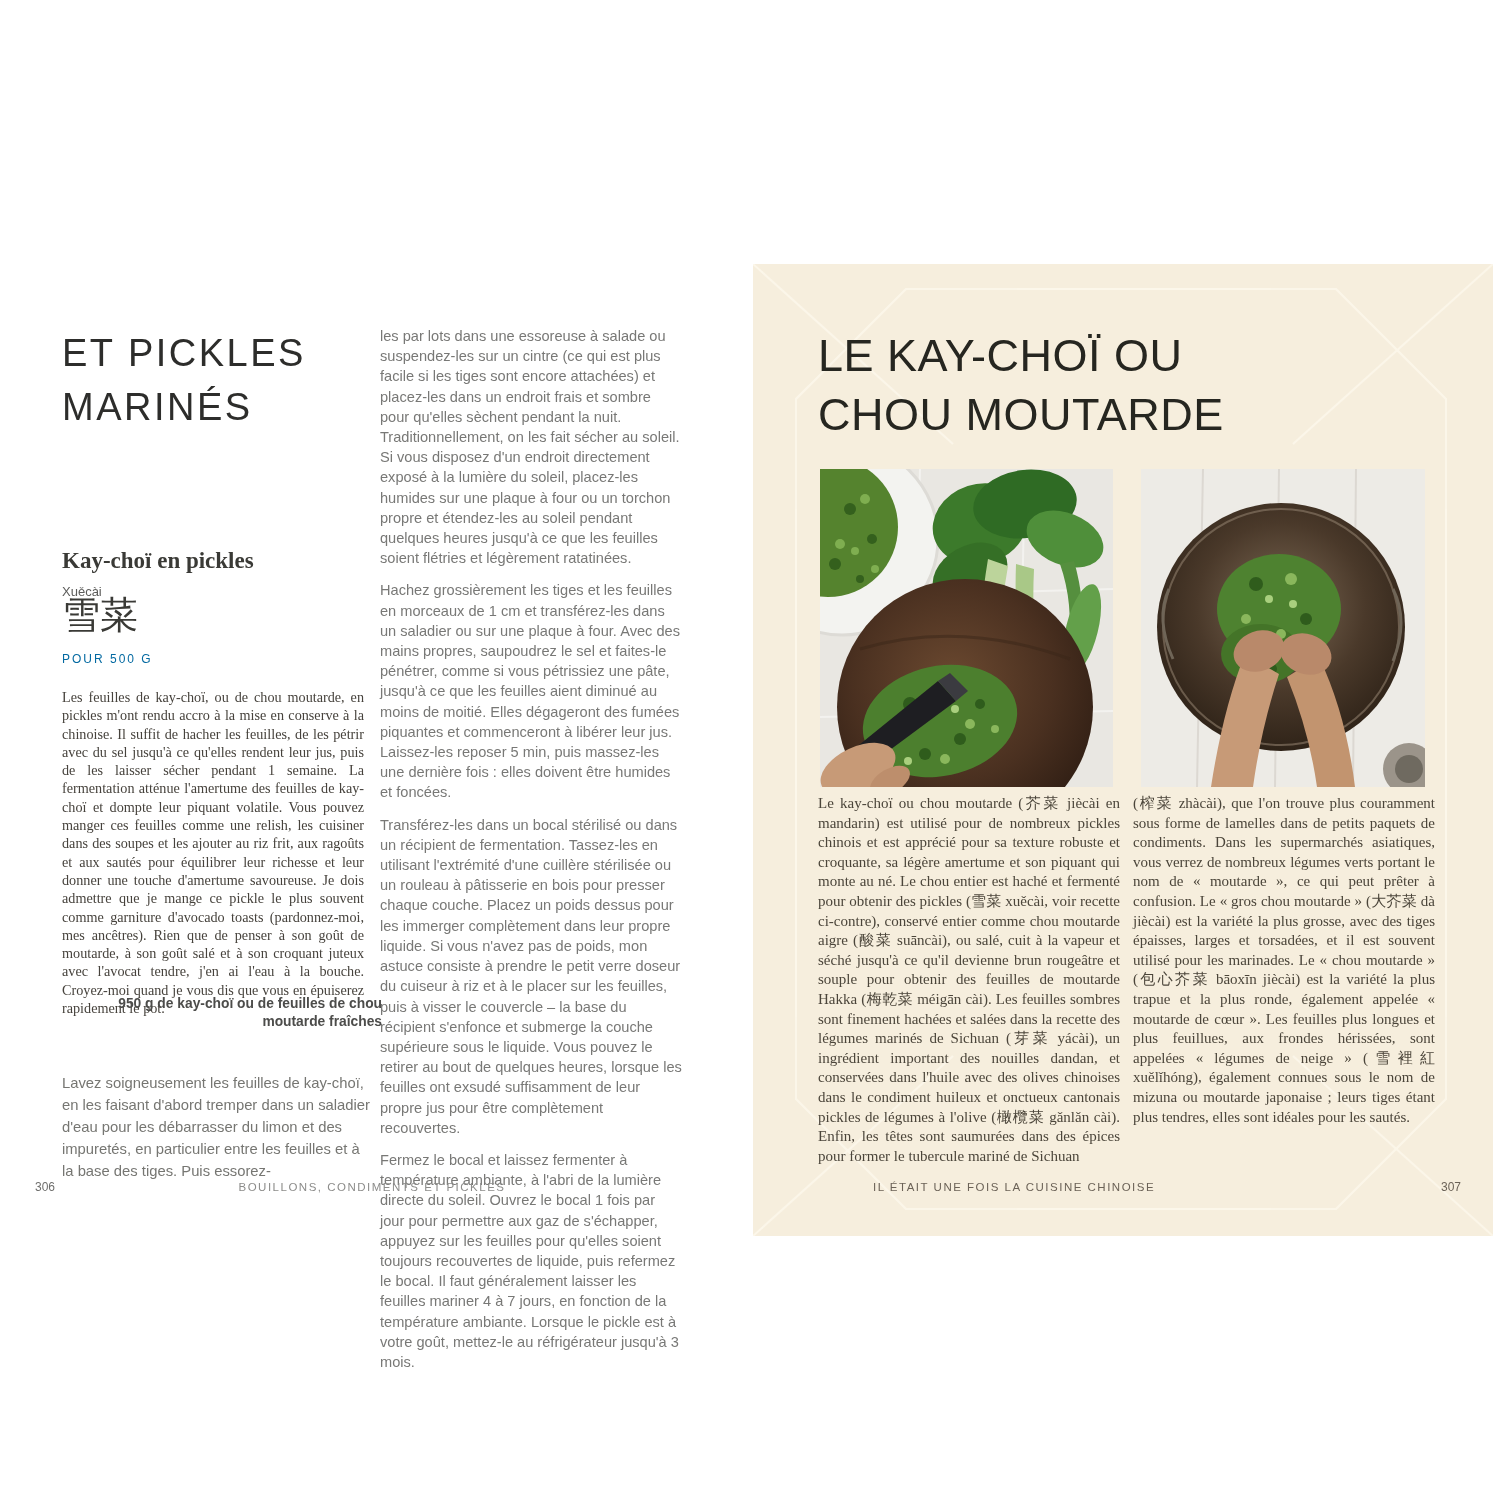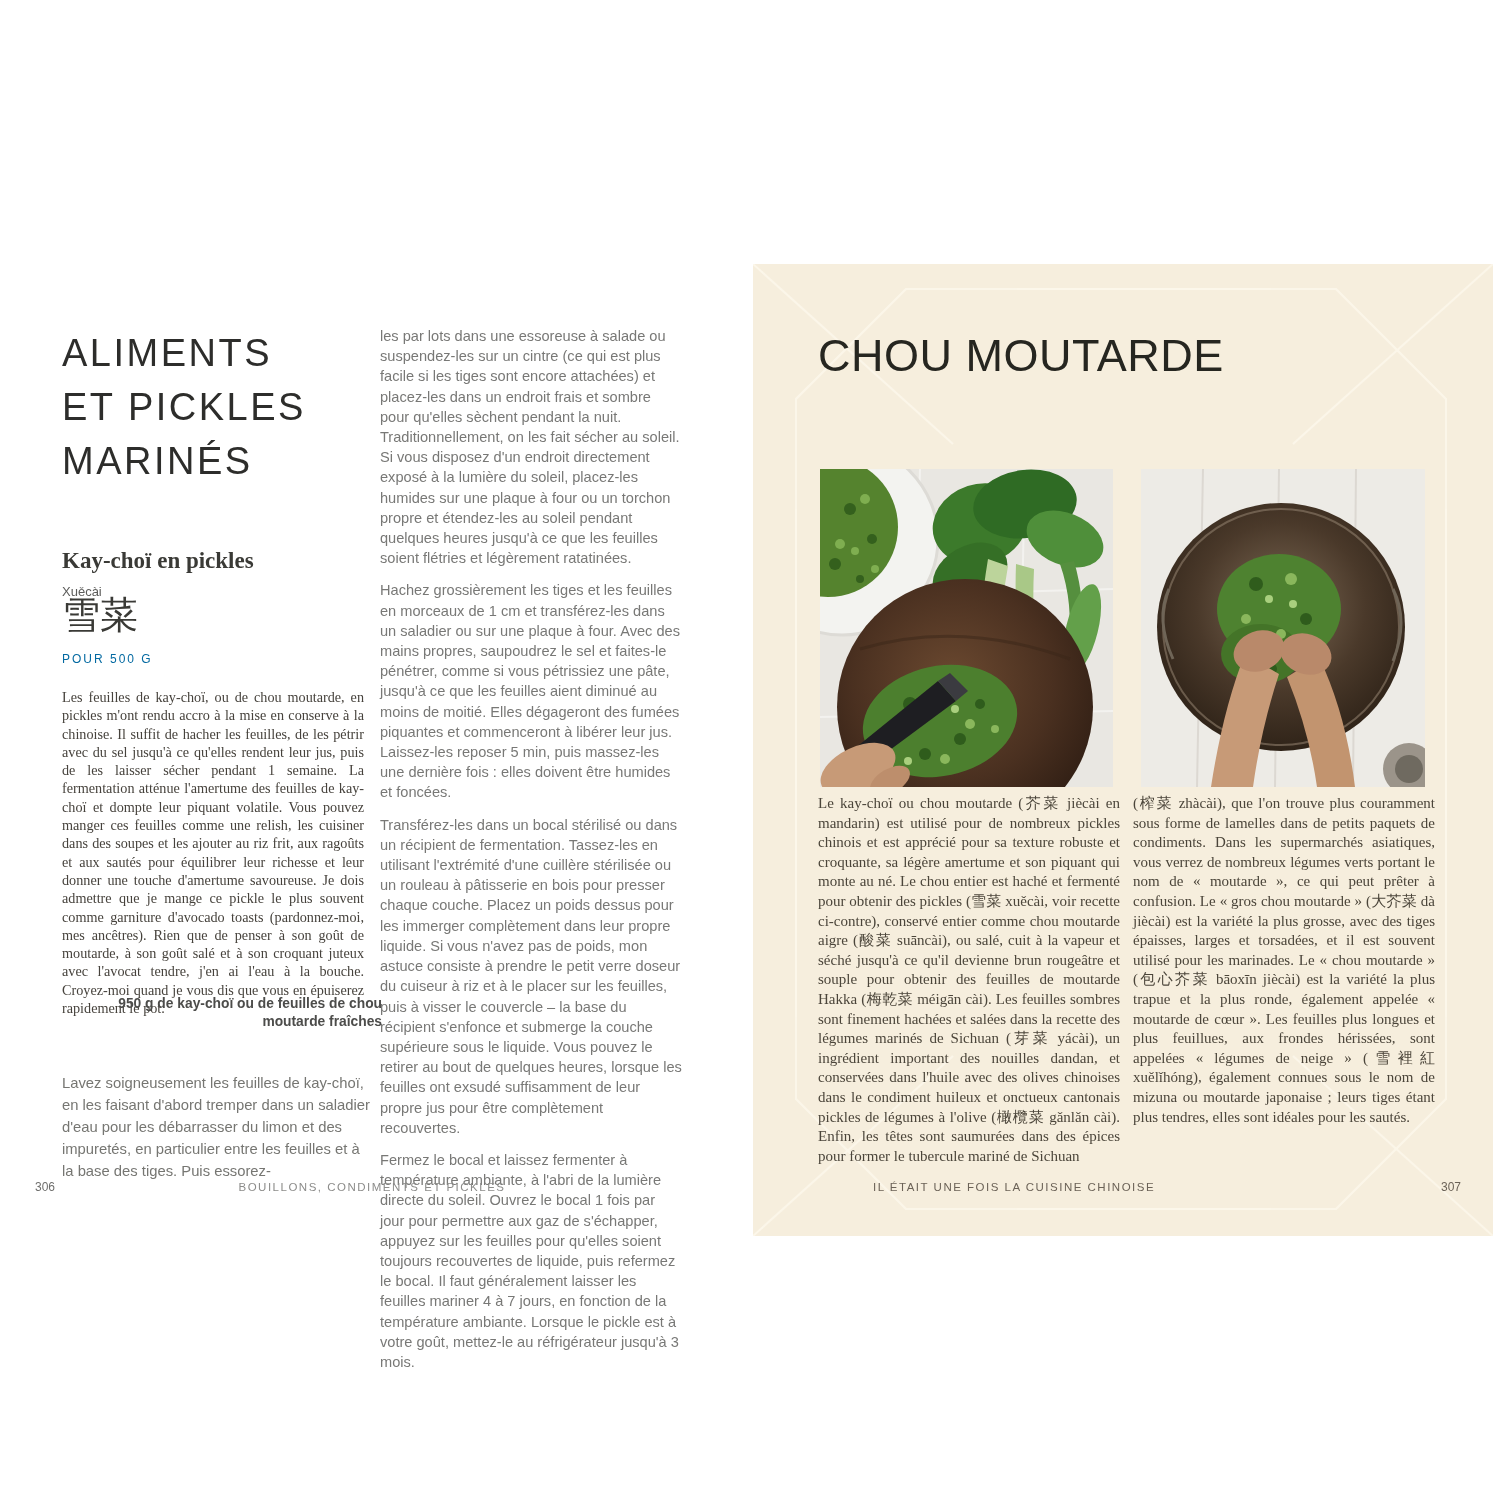--- a/index.html
+++ b/index.html
@@ -41,21 +41,20 @@
   .running-right{position:absolute;left:120px;top:917px;width:500px;
     font-size:11.5px;letter-spacing:1.5px;color:#6b6257;}
   .pagenum-right{position:absolute;right:32px;top:916px;font-size:12px;color:#6b6257;}
 </style>
 </head>
 <body>
 
 <div class="canvas">
 
   <div class="section-title">
-    <div>ALIMENTS</div>
     <div>ET PICKLES</div>
     <div>MARINÉS</div>
   </div>
 
   <div class="recipe-title">Kay-choï en pickles</div>
   <div class="pinyin">Xuěcài</div>
   <div class="hanzi">雪菜</div>
   <div class="yield">POUR 500 G</div>
 
   <p class="intro">Les feuilles de kay-choï, ou de chou moutarde, en pickles m'ont rendu accro à la mise en conserve à la chinoise. Il suffit de hacher les feuilles, de les pétrir avec du sel jusqu'à ce qu'elles rendent leur jus, puis de les laisser sécher pendant 1 semaine. La fermentation atténue l'amertume des feuilles de kay-choï et dompte leur piquant volatile. Vous pouvez manger ces feuilles comme une relish, les cuisiner dans des soupes et les ajouter au riz frit, aux ragoûts et aux sautés pour équilibrer leur richesse et leur donner une touche d'amertume savoureuse. Je dois admettre que je mange ce pickle le plus souvent comme garniture d'avocado toasts (pardonnez-moi, mes ancêtres). Rien que de penser à son goût de moutarde, à son goût salé et à son croquant juteux avec l'avocat tendre, j'en ai l'eau à la bouche. Croyez-moi quand je vous dis que vous en épuiserez rapidement le pot.</p>
@@ -82,20 +81,21 @@
       <g stroke="#fdf8ec" stroke-width="2" fill="none" opacity="0.85">
         <polygon points="153,25 583,25 693,135 693,835 583,945 153,945 43,835 43,135"></polygon>
         <line x1="0" y1="0" x2="200" y2="180"></line>
         <line x1="740" y1="0" x2="540" y2="180"></line>
         <line x1="0" y1="972" x2="200" y2="792"></line>
         <line x1="740" y1="972" x2="540" y2="792"></line>
       </g>
     </svg>
 
     <div class="title-right">
+      <div>LE KAY-CHOÏ OU</div>
       <div>CHOU MOUTARDE</div>
     </div>
 
     <div class="photo photo1">
       <svg width="293" height="318" viewBox="0 0 293 318">
         <defs>
           <radialGradient id="wood" cx="45%" cy="40%" r="65%">
             <stop offset="0%" stop-color="#6b4930"></stop>
             <stop offset="60%" stop-color="#4a3020"></stop>
             <stop offset="100%" stop-color="#2e1d13"></stop>

